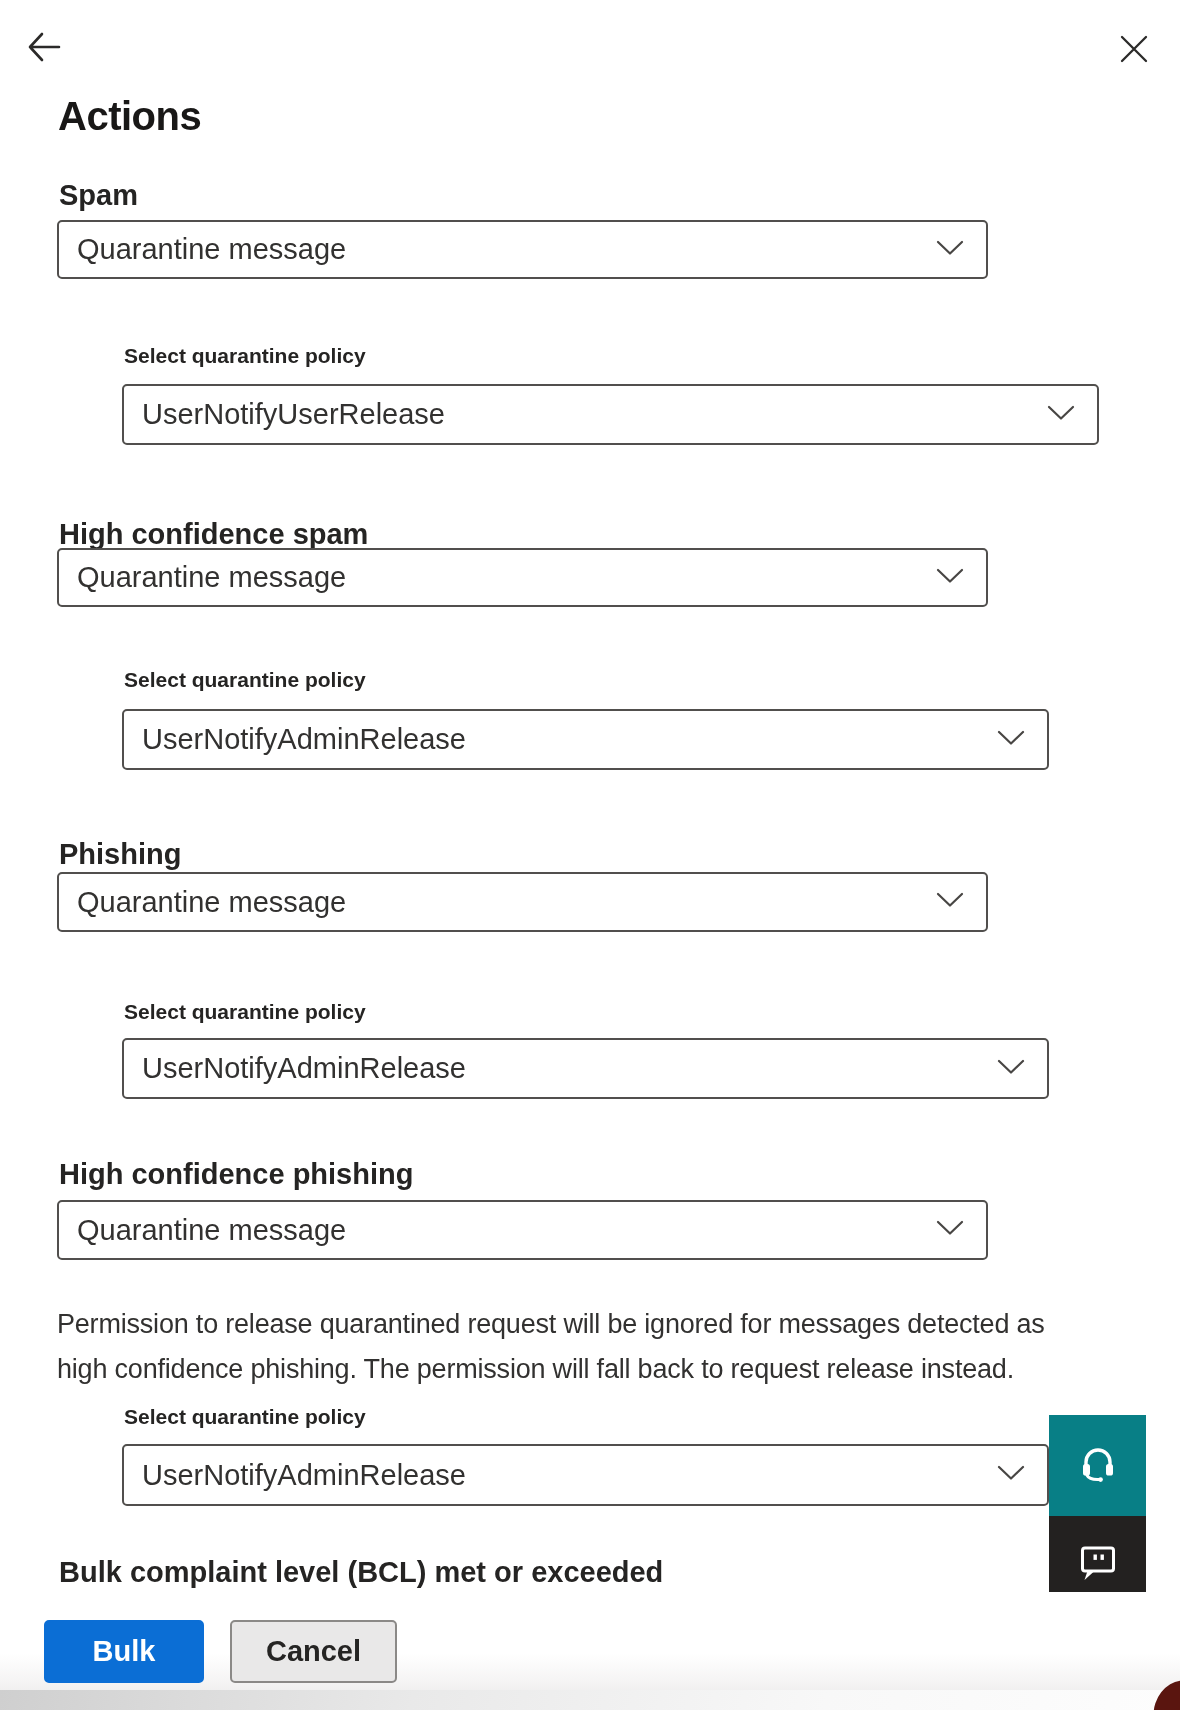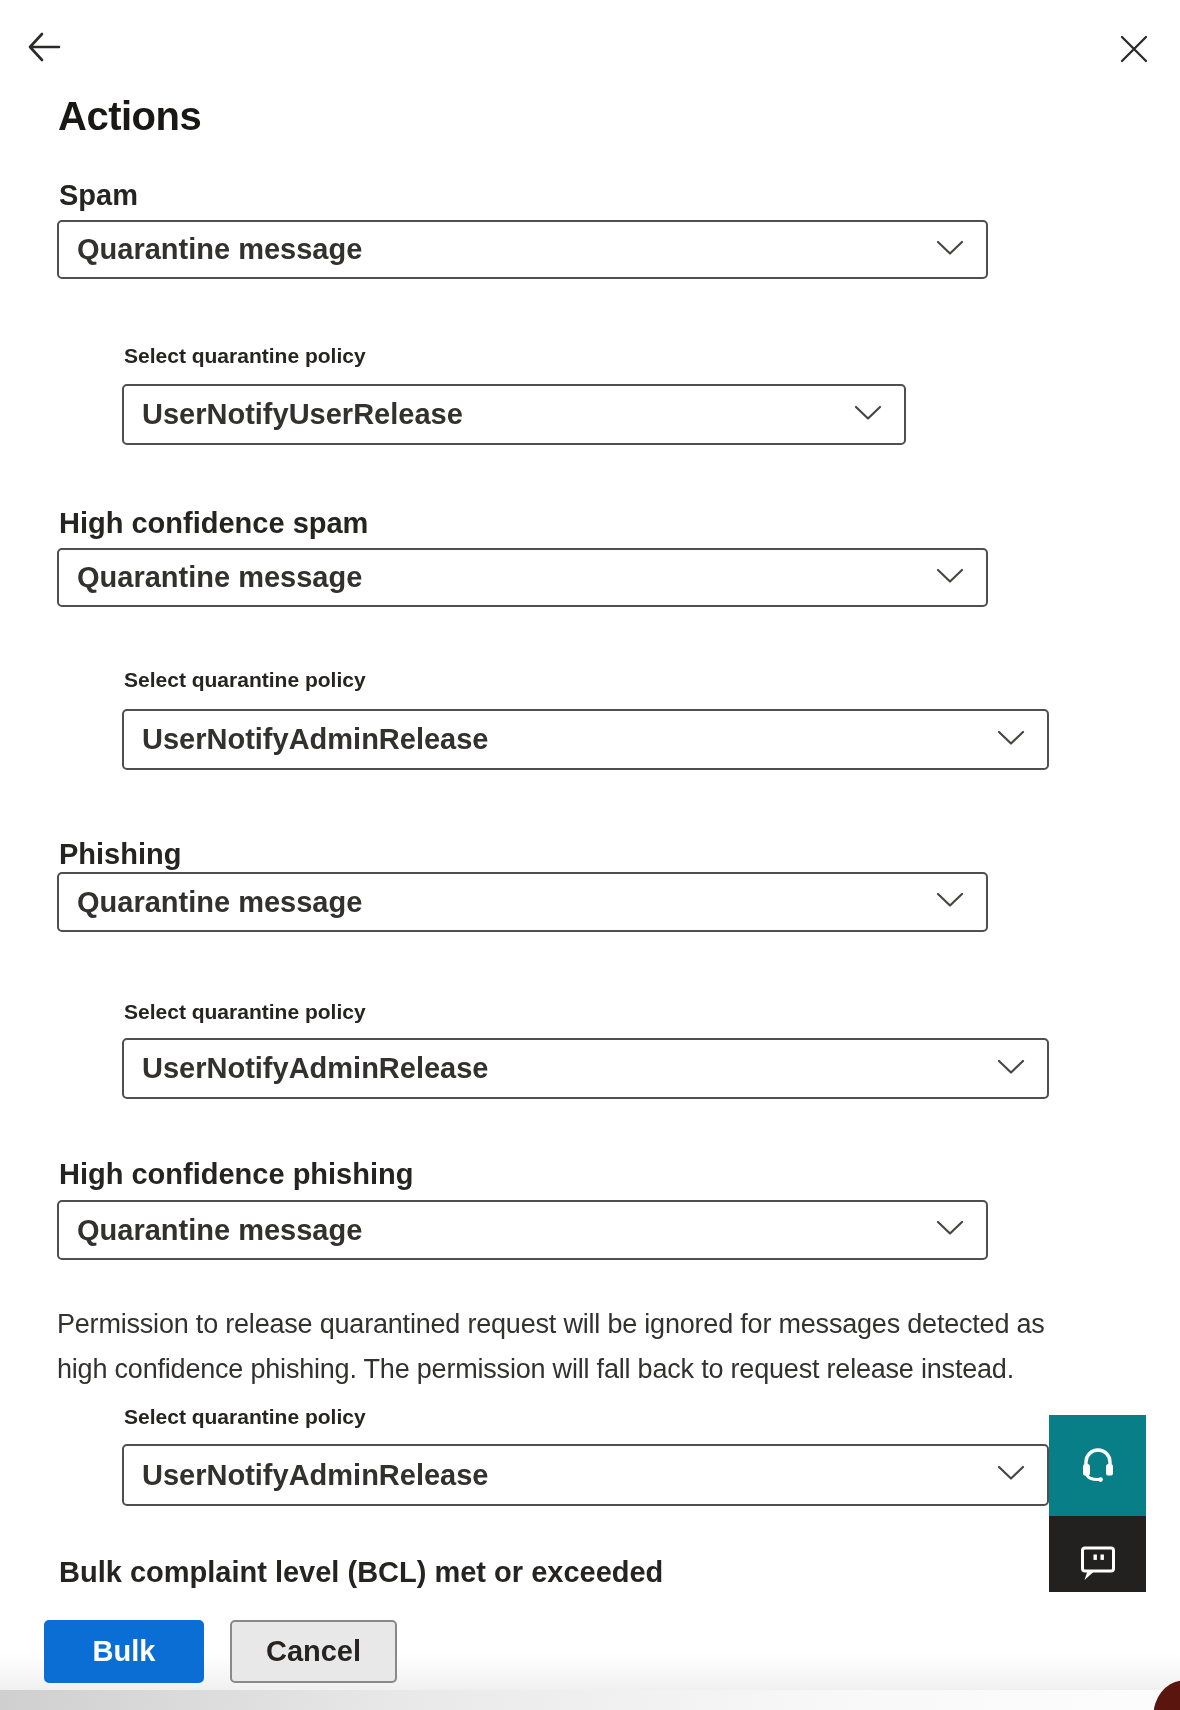--- a/index.html
+++ b/index.html
@@ -10,21 +10,21 @@
   }
   .abs{position:absolute;}
   .icon-btn{background:transparent;border:none;padding:0;cursor:pointer;line-height:0;}
   .page-title{font-size:40px;font-weight:700;color:#191817;letter-spacing:-0.5px;white-space:nowrap;}
   .section-label{font-size:29px;font-weight:700;color:#252423;white-space:nowrap;}
   .policy-label{font-size:21px;font-weight:700;color:#252423;white-space:nowrap;}
   .dd{
     box-sizing:border-box;background:#ffffff;border:2px solid #514f4d;border-radius:5px;
     display:flex;align-items:center;padding:0 58px 0 18px;cursor:pointer;
   }
-  .dd-value{font-size:29px;font-weight:700;color:#323130;white-space:nowrap;overflow:hidden;}
+  .dd-value{font-size:29px;font-weight:400;color:#323130;white-space:nowrap;overflow:hidden;}
   .dd .chev{position:absolute;right:22px;top:50%;transform:translateY(-50%);}
   .note{font-size:27px;font-weight:400;color:#323130;line-height:45px;letter-spacing:-0.2px;}
   .note div{white-space:nowrap;}
   .bulk-clip{overflow:hidden;height:38px;}
   .bulk-label{font-size:29px;font-weight:700;color:#252423;white-space:nowrap;}
   .footer{
     background:linear-gradient(180deg,#ffffff 0%,#ffffff 52%,#f4f3f3 78%,#e6e5e5 100%);
   }
   .bottom-sheen{
     background:linear-gradient(100deg,#cfcfcf 0%,#e9e9e9 35%,#f8f8f8 70%,#fdfdfd 100%);
@@ -70,30 +70,30 @@
   <div class="abs section-label" style="left:59px;top:179px;">Spam</div>
   <div class="abs dd" style="left:57px;top:220px;width:931px;height:59px;">
     <span class="dd-value">Quarantine message</span>
     <span class="chev">
       <svg width="28" height="16" viewBox="0 0 28 16">
           <path d="M2 2 L14 13.5 L26 2" fill="none" stroke="#484644" stroke-width="2.2" stroke-linecap="round" stroke-linejoin="round"></path>
         </svg>
     </span>
   </div>
   <div class="abs policy-label" style="left:124px;top:344px;">Select quarantine policy</div>
-  <div class="abs dd" style="left:122px;top:384px;width:784px;height:61px;">
+  <div class="abs dd" style="left:122px;top:384px;width:977px;height:61px;">
     <span class="dd-value">UserNotifyUserRelease</span>
     <span class="chev">
       <svg width="28" height="16" viewBox="0 0 28 16">
           <path d="M2 2 L14 13.5 L26 2" fill="none" stroke="#484644" stroke-width="2.2" stroke-linecap="round" stroke-linejoin="round"></path>
         </svg>
     </span>
   </div>
 
-  <div class="abs section-label" style="left:59px;top:507px;text-align:center;">High confidence spam</div>
+  <div class="abs section-label" style="left:59px;top:518px;text-align:center;">High confidence spam</div>
   <div class="abs dd" style="left:57px;top:548px;width:931px;height:59px;">
     <span class="dd-value">Quarantine message</span>
     <span class="chev">
       <svg width="28" height="16" viewBox="0 0 28 16">
           <path d="M2 2 L14 13.5 L26 2" fill="none" stroke="#484644" stroke-width="2.2" stroke-linecap="round" stroke-linejoin="round"></path>
         </svg>
     </span>
   </div>
   <div class="abs policy-label" style="left:124px;top:668px;">Select quarantine policy</div>
   <div class="abs dd" style="left:122px;top:709px;width:927px;height:61px;">

